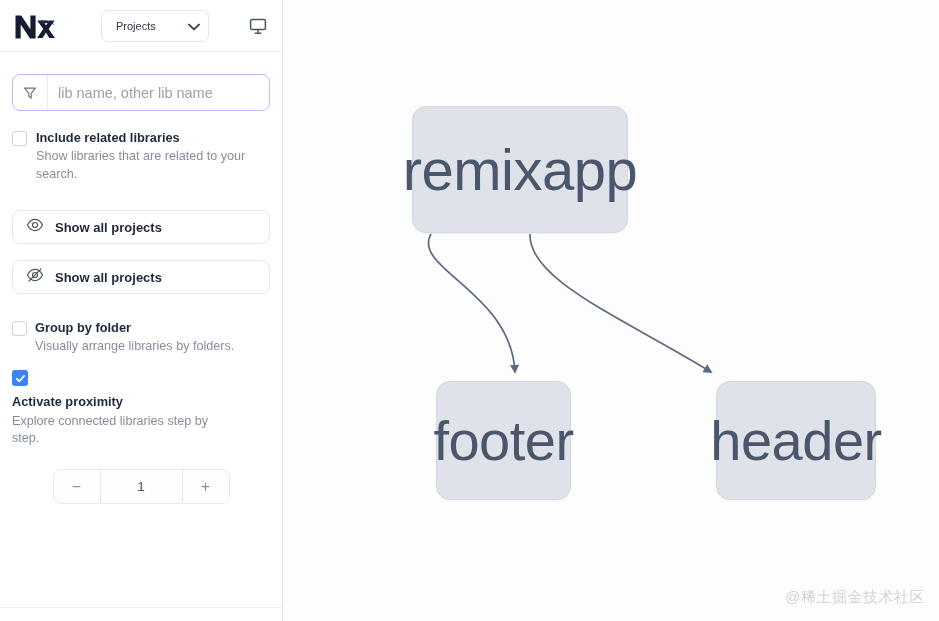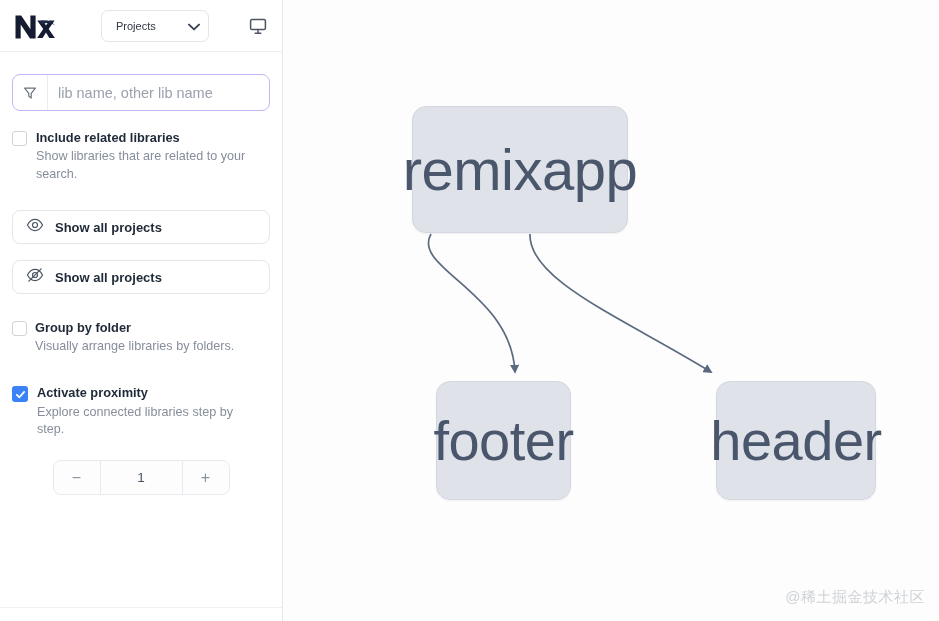--- a/index.html
+++ b/index.html
@@ -198,21 +198,21 @@
     width: 100%;
   }
   .act-btn-label {
     font-size: 13px;
     font-weight: bold;
     color: #1f2937;
   }
   .act-btn.first { margin-top: 26px; }
 
   .r-group { margin-top: 27px; gap: 8px; }
-  .r-prox { margin-top: 30px; }
+  .r-prox { margin-top: 14px; flex-direction: column; }
 
   
   .stepper {
     margin: 21px auto 0 auto;
     width: 175px;
     height: 33px;
     display: flex;
     border: 1px solid #e6e9ed;
     border-radius: 8px;
     overflow: hidden;

